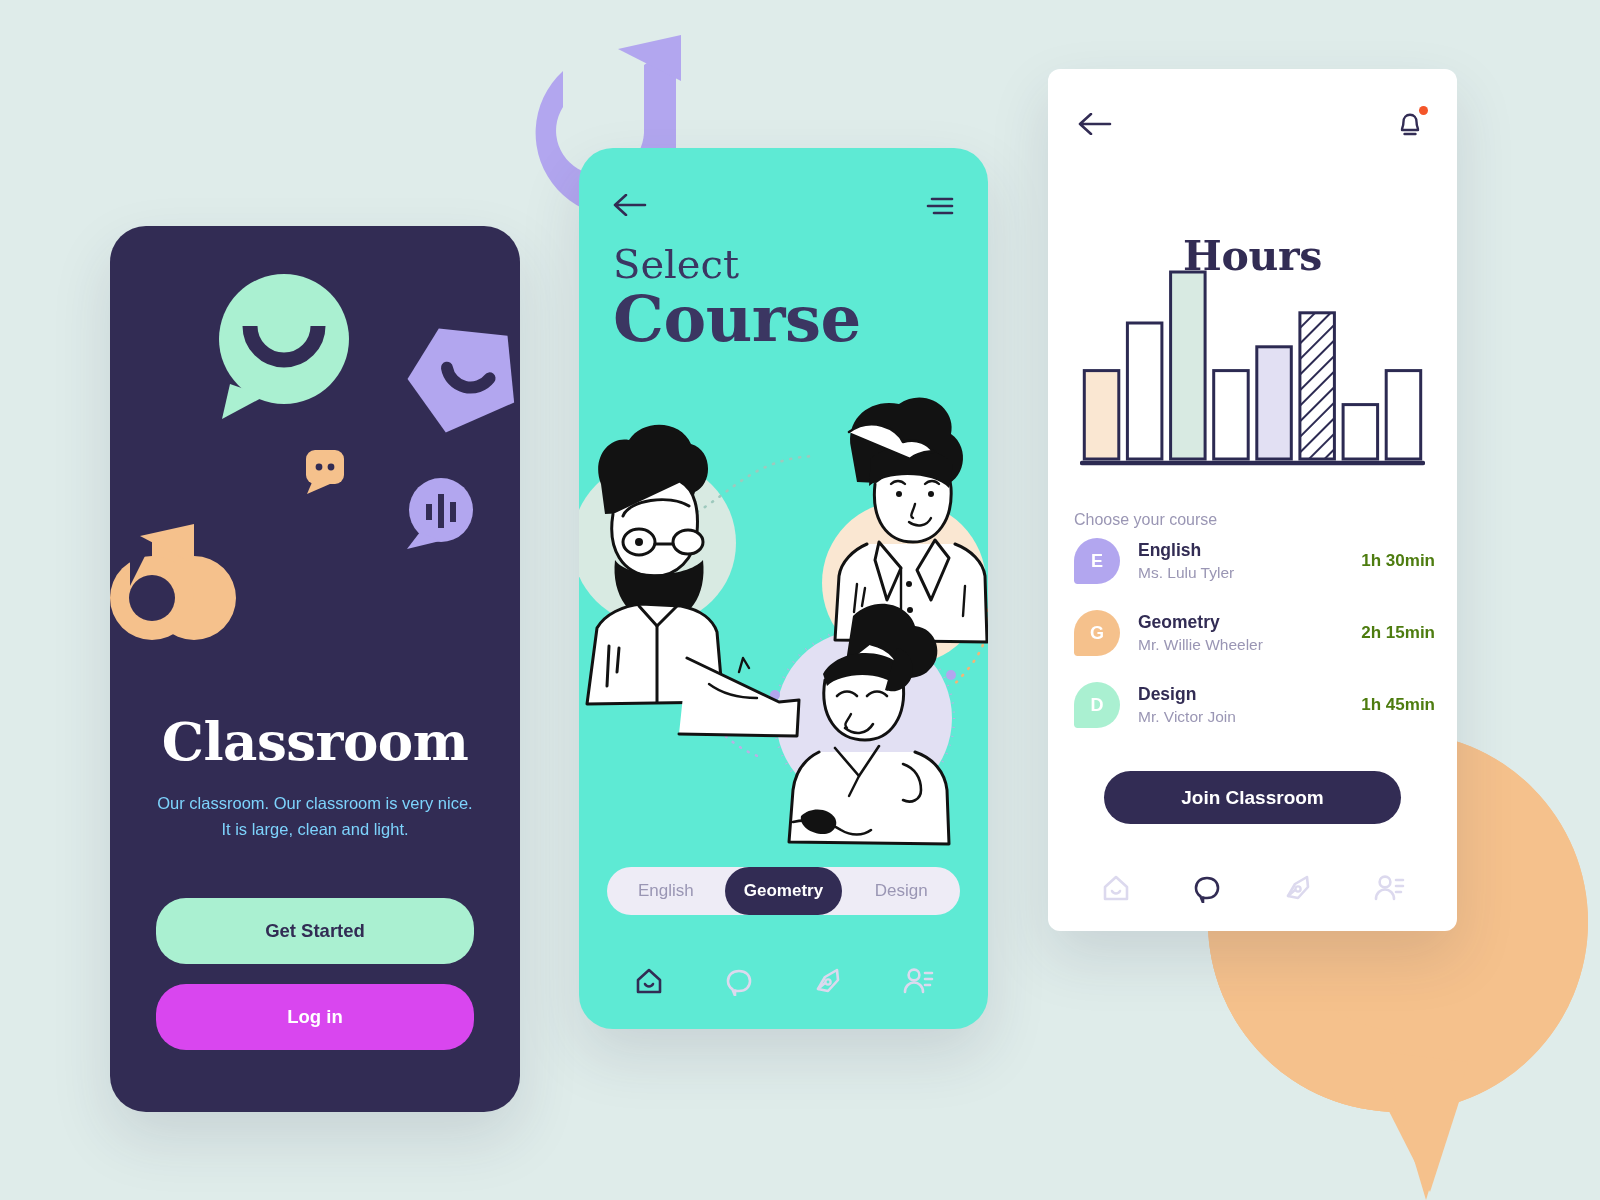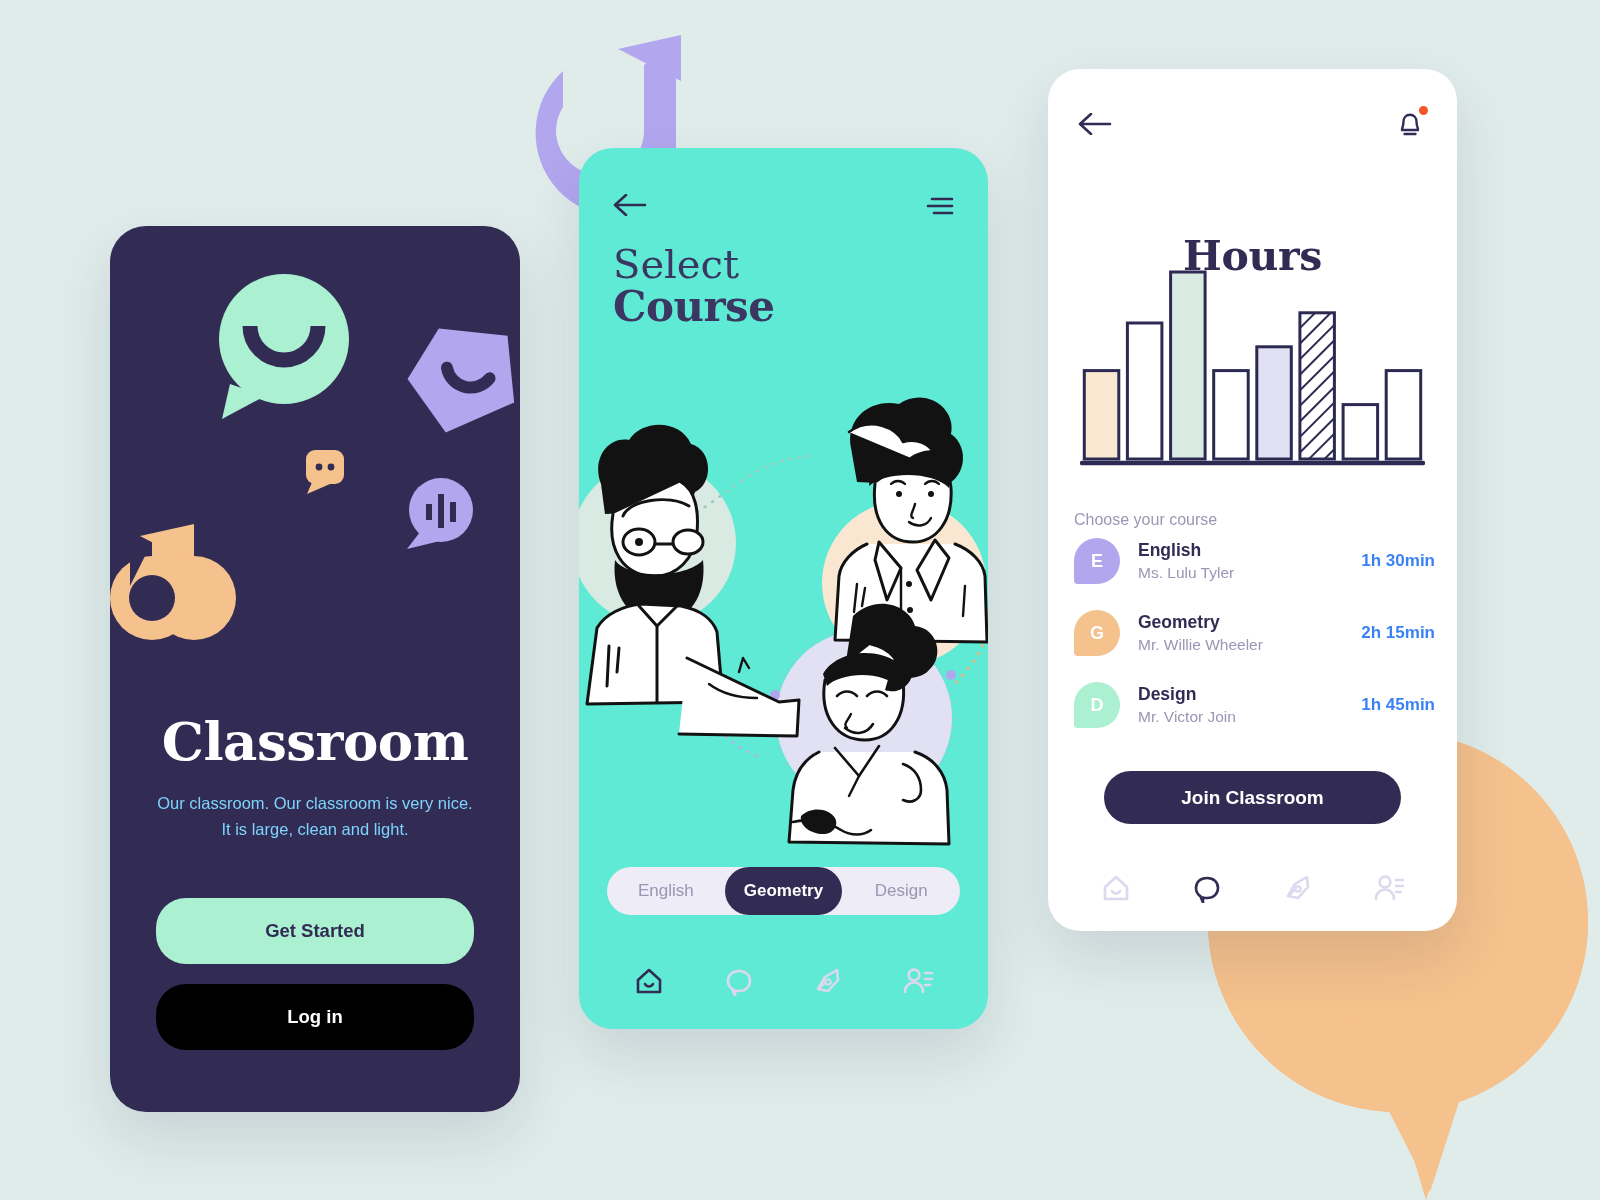--- a/index.html
+++ b/index.html
@@ -23,56 +23,56 @@
   #phone1{left:110px;top:226px;width:410px;height:886px;background:#322c54;border-radius:36px;}
   .p1-deco{position:absolute;inset:0;overflow:hidden;border-radius:36px;}
   .p1-bottom{position:absolute;left:0;right:0;bottom:0;padding:0 46px 62px;}
   .p1-title{font-family:"DejaVu Serif", serif;font-weight:700;color:#ffffff;
             font-size:53px;text-align:center;letter-spacing:-0.5px;line-height:1;}
   .p1-sub{margin-top:22px;text-align:center;color:#7dd3fc;font-size:16.5px;line-height:1.58;}
   .btn{display:block;width:100%;box-sizing:border-box;border:0;border-radius:30px;
        height:66px;font-size:18.5px;font-weight:700;cursor:pointer;
        font-family:"Liberation Sans", sans-serif;}
   .btn-primary{background:#aaf0d1;color:#322c54;margin-top:56px;}
-  .btn-secondary{background:#000000;color:#ffffff;margin-top:20px;}
+  .btn-secondary{background:#d946ef;color:#ffffff;margin-top:20px;}
 
   
   #phone2{left:579px;top:148px;width:409px;height:881px;background:#5eead4;border-radius:34px;}
   .p2-pad{position:absolute;inset:0;}
   .topbar{position:absolute;left:34px;right:34px;top:40px;height:34px;
           display:flex;align-items:center;justify-content:space-between;}
   .p2-heading{position:absolute;left:34px;top:95px;}
   .h-light{font-family:"DejaVu Serif", serif;font-weight:400;color:#3b3662;font-size:40px;line-height:1.06;}
-  .h-bold{font-family:"DejaVu Serif", serif;font-weight:700;color:#3b3662;font-size:42px;line-height:1.06;letter-spacing:-0.5px;}
+  .h-bold{font-family:"DejaVu Serif", serif;font-weight:700;color:#3b3662;font-size:64px;line-height:1.06;letter-spacing:-0.5px;}
   .illus{position:absolute;left:0;top:180px;width:409px;height:530px;overflow:hidden;}
   .tabs{position:absolute;left:28px;top:719px;width:353px;height:48px;
         background:#eeecf6;border-radius:24px;display:flex;align-items:center;}
   .tab{flex:1;height:48px;display:flex;align-items:center;justify-content:center;
        font-size:17px;color:#9a96b4;border-radius:24px;cursor:pointer;}
   .tab.active{background:#322c54;color:#ffffff;font-weight:700;}
   .navbar{position:absolute;left:28px;right:28px;bottom:24px;height:48px;
           display:flex;align-items:center;justify-content:space-between;padding:0 22px;}
   .navitem{width:40px;height:40px;display:flex;align-items:center;justify-content:center;cursor:pointer;}
 
   
-  #phone3{left:1048px;top:69px;width:409px;height:862px;background:#ffffff;border-radius:32px;text-decoration:underline;}
+  #phone3{left:1048px;top:69px;width:409px;height:862px;background:#ffffff;border-radius:12px;text-decoration:underline;}
   .p3-title{position:absolute;left:0;right:0;top:163px;text-align:center;
             font-family:"DejaVu Serif", serif;font-weight:700;color:#322c54;font-size:41px;letter-spacing:-0.3px;}
   .chart{position:absolute;left:32px;top:182px;width:345px;height:230px;}
   .choose{position:absolute;left:26px;top:442px;color:#9a96b4;font-size:16px;}
   .courses{position:absolute;left:26px;right:22px;top:456px;}
   .course-row{display:flex;align-items:center;height:72px;}
   .avatar{width:46px;height:46px;flex:0 0 46px;position:relative;
           display:flex;align-items:center;justify-content:center;
           color:#ffffff;font-size:18px;font-weight:600;
           border-radius:50% 50% 50% 8%;}
   .c-meta{margin-left:18px;flex:1;}
   .c-name{font-size:17.5px;font-weight:700;color:#322c54;line-height:1.25;}
   .c-teacher{font-size:15.5px;color:#9a96b4;margin-top:3px;}
-  .c-dur{font-size:17px;font-weight:700;color:#3b82f6;white-space:nowrap;}
+  .c-dur{font-size:17px;font-weight:700;color:#4d7c0f;white-space:nowrap;}
   .join{position:absolute;left:56px;right:56px;top:702px;height:53px;border:0;
         border-radius:32px;background:#322c54;color:#fff;font-size:19px;font-weight:700;
         cursor:pointer;font-family:"Liberation Sans", sans-serif;}
   .p3-nav{position:absolute;left:28px;right:28px;bottom:20px;height:46px;
           display:flex;align-items:center;justify-content:space-between;padding:0 20px;}
   .bell-wrap{position:relative;width:34px;height:34px;cursor:pointer;}
   .bell-dot{position:absolute;right:-1px;top:-1px;width:9px;height:9px;border-radius:50%;background:#f4562a;}
 </style>
 </head>
 <body>

